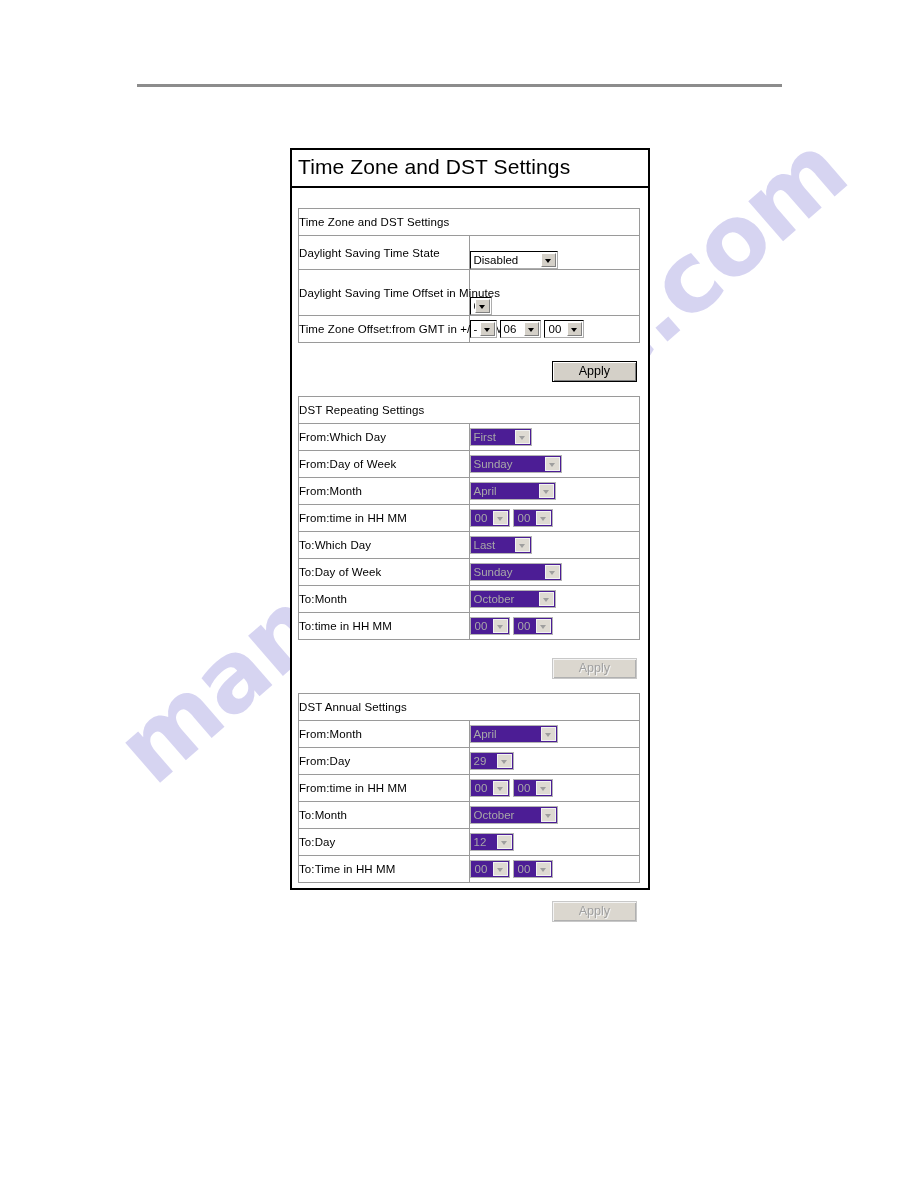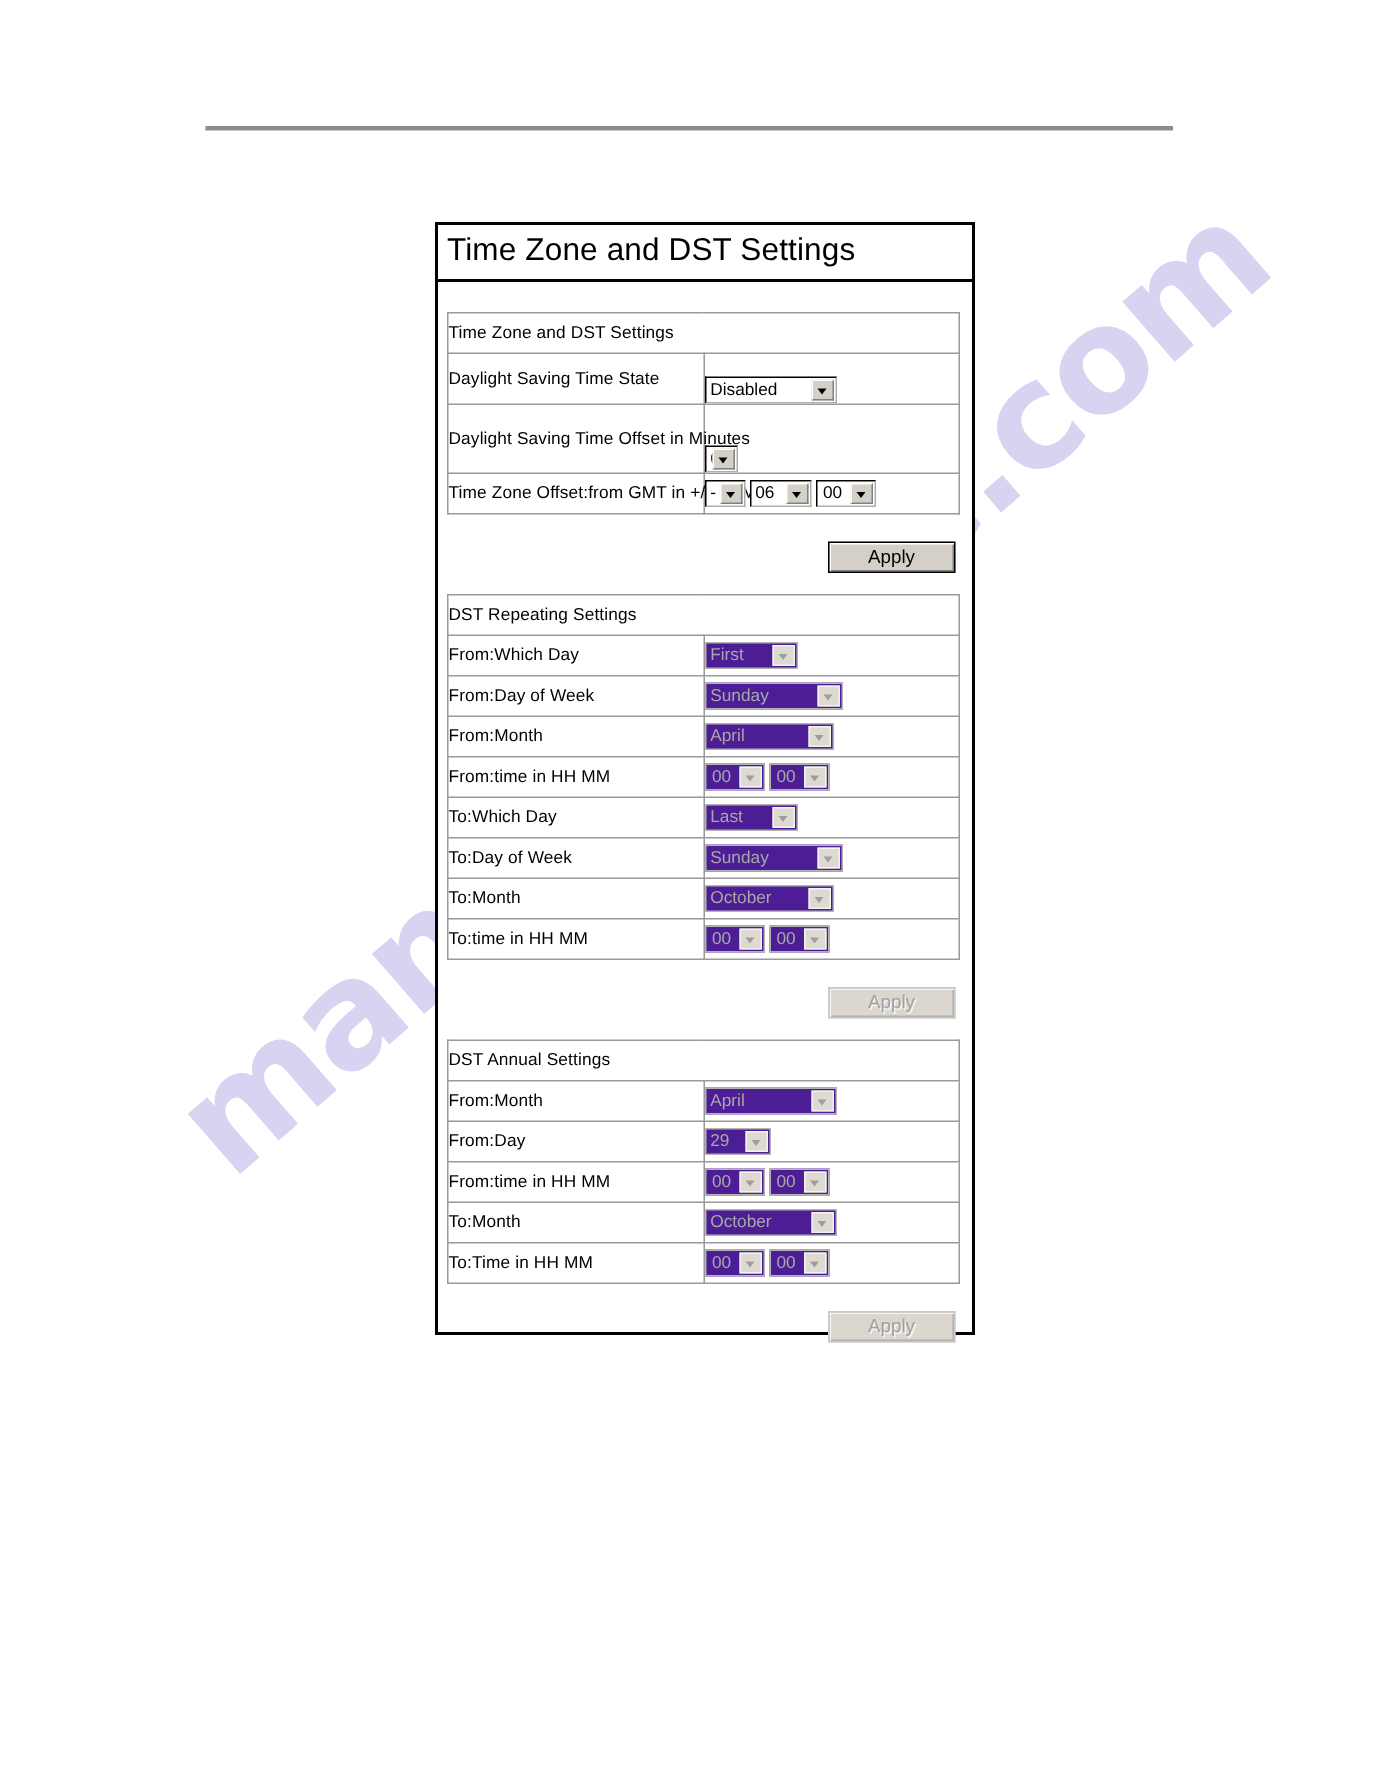--- a/index.html
+++ b/index.html
@@ -323,20 +323,24 @@
           </tr>
           <tr>
             <td class="lbl">From:time in HH MM</td>
             <td class="fld"><span class="sel w-num2 dis"><span class="sel-val">00</span><span class="arrow"></span></span><span class="sel w-num2 dis"><span class="sel-val">00</span><span class="arrow"></span></span></td>
           </tr>
           <tr>
             <td class="lbl">To:Month</td>
             <td class="fld"><span class="sel w-month3 dis"><span class="sel-val">October</span><span class="arrow"></span></span></td>
           </tr>
           <tr>
+            <td class="lbl">To:Day</td>
+            <td class="fld"><span class="sel w-day dis"><span class="sel-val">12</span><span class="arrow"></span></span></td>
+          </tr>
+          <tr>
             <td class="lbl">To:Time in HH MM</td>
             <td class="fld"><span class="sel w-num2 dis"><span class="sel-val">00</span><span class="arrow"></span></span><span class="sel w-num2 dis"><span class="sel-val">00</span><span class="arrow"></span></span></td>
           </tr>
         </tbody>
     </table>
 
     <div class="spacer-apply"></div>
     <div class="apply-row">
       <span class="btn dis" id="btn-apply-annual">Apply</span>
     </div>

